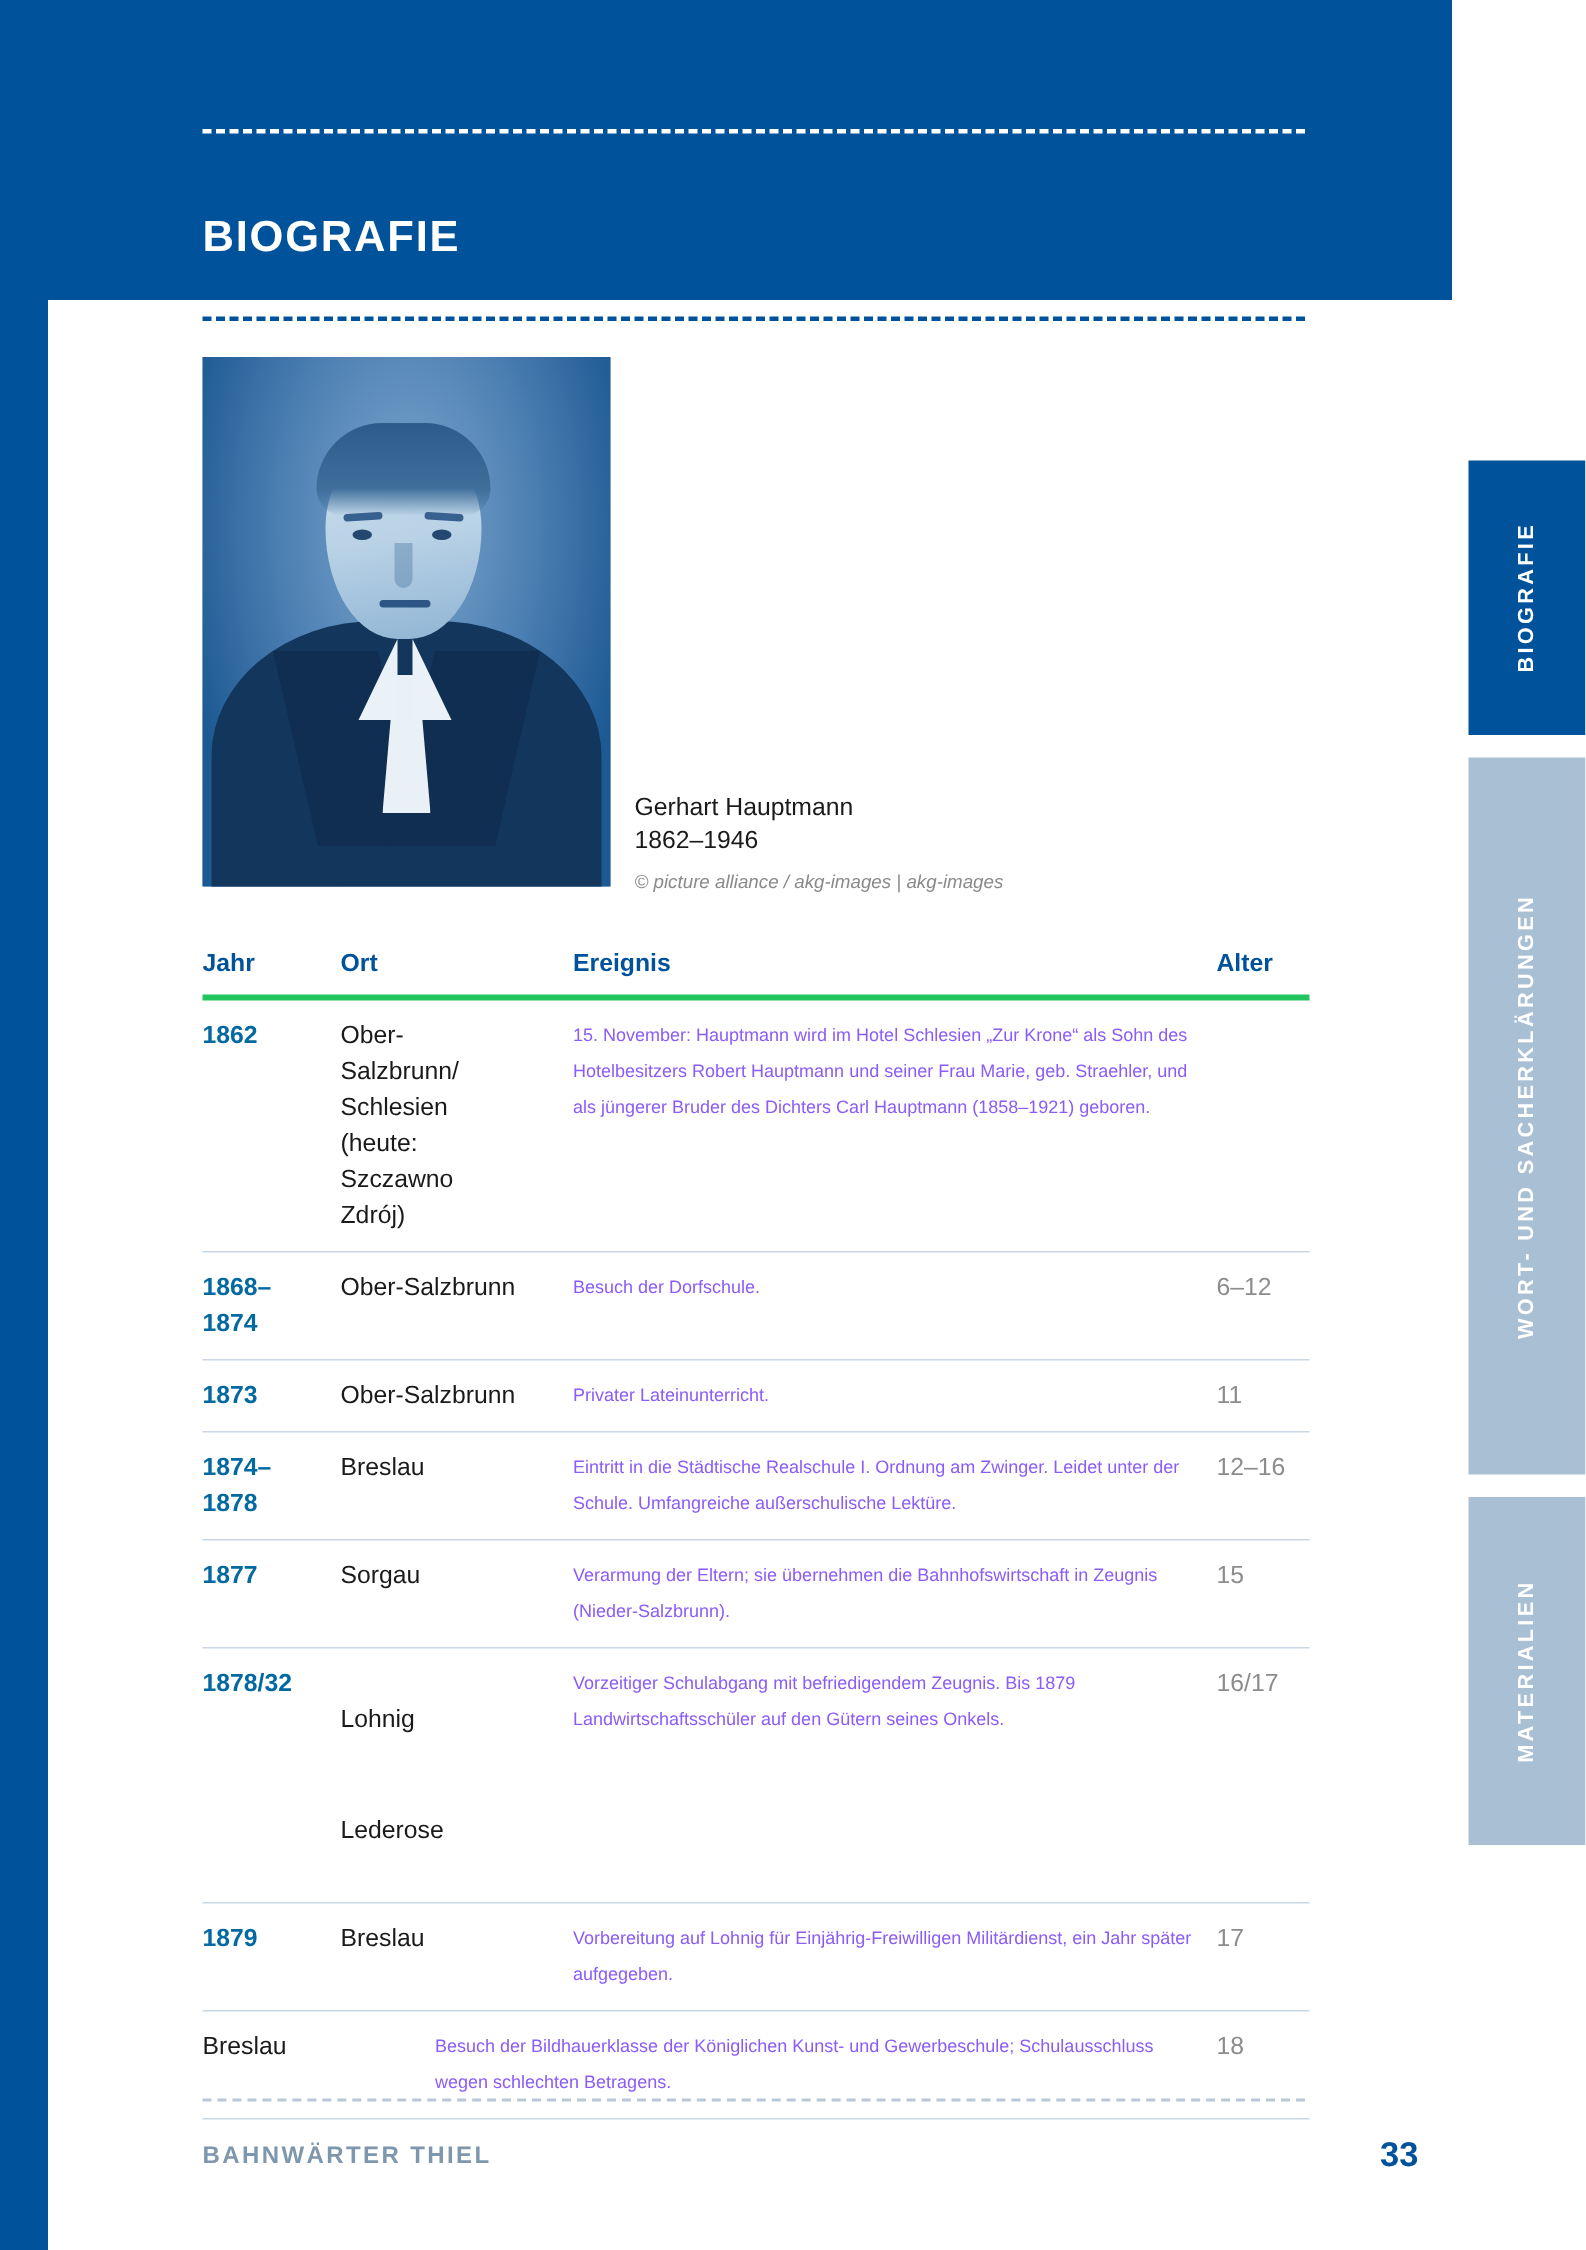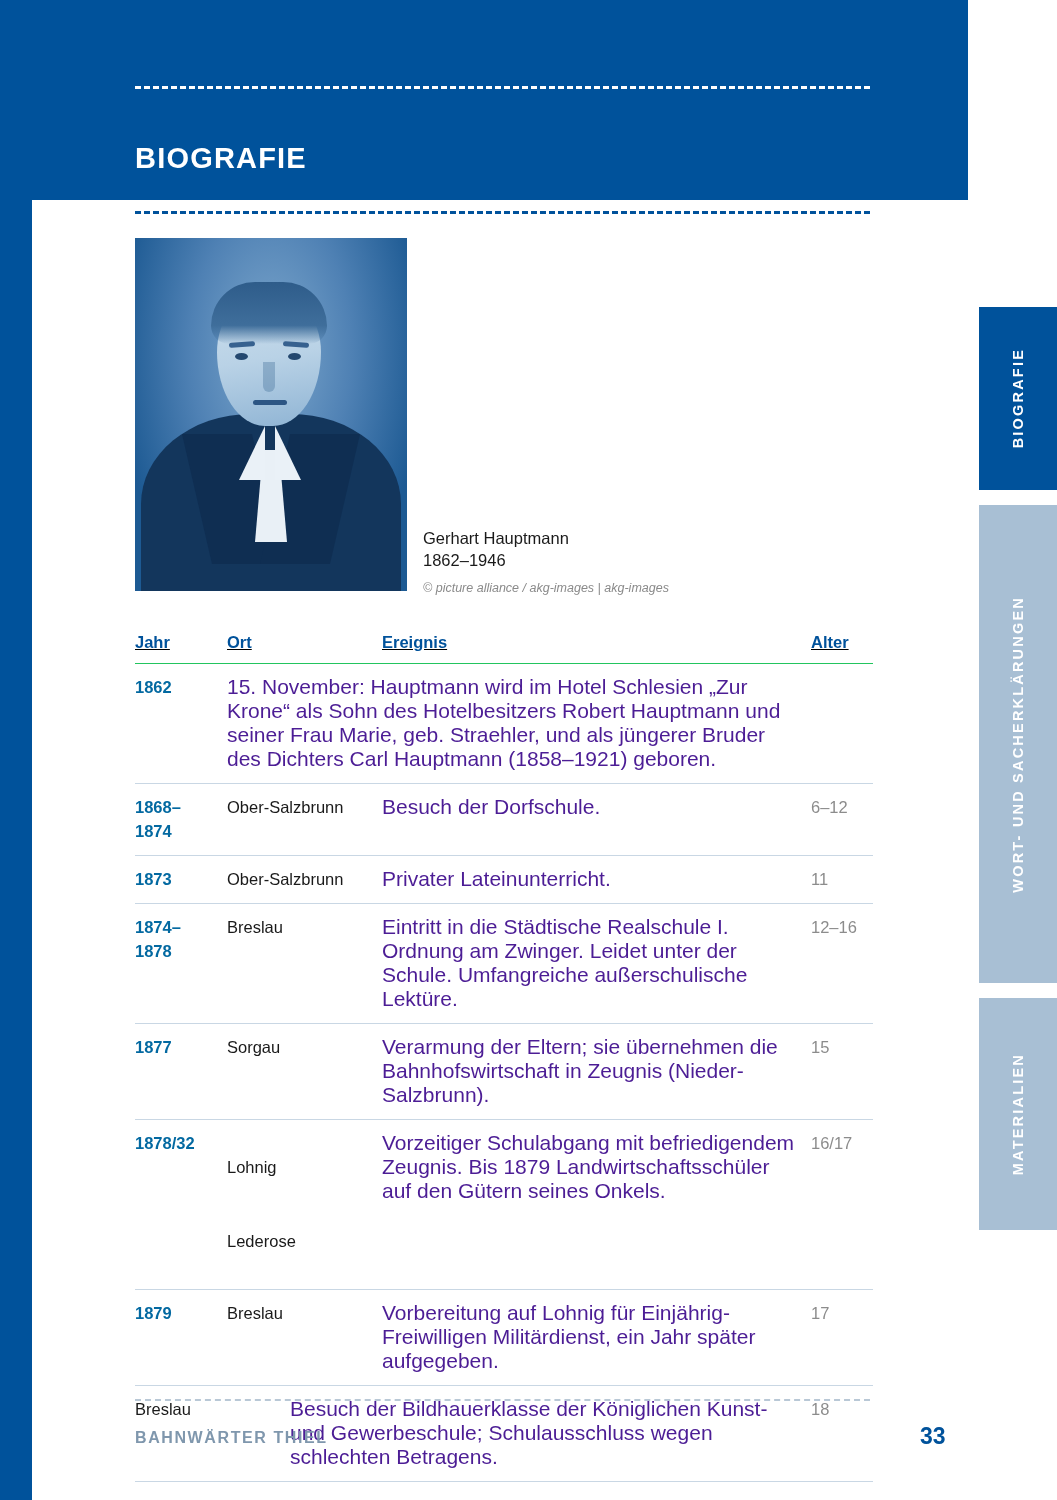--- a/index.html
+++ b/index.html
@@ -217,41 +217,40 @@
     left: 135px;
     top: 622px;
     width: 738px;
   }
   .trow {
     display: flex;
     border-bottom: 1px solid #c9d7e4;
     padding: 11px 0 12px 0;
   }
   .trow.head {
-    border-bottom: 1px solid #22c55e;
+    border-bottom: 4px solid #22c55e;
     padding: 8px 0 9px 0;
-    text-decoration: underline;
   }
   .c-jahr  { width: 92px; flex: none; }
   .c-ort   { width: 155px; flex: none; }
   .c-ereig { flex: 1 1 auto; padding-right: 16px; }
   .c-alter { width: 62px; flex: none; text-align: left; }
 
   .trow.head .c-jahr,
   .trow.head .c-ort,
   .trow.head .c-ereig,
   .trow.head .c-alter {
     color: #00529b;
     font-weight: bold;
     font-size: 16.5px;
   }
 
   .c-jahr   { color: #0369a1; font-weight: bold; font-size: 16.5px; line-height: 24px; }
   .c-ort    { color: #1a1a1a; font-size: 16.5px; line-height: 24px; }
-  .c-ereig  { color: #4c1d95; font-size: 21px; line-height: 24px; }
+  .c-ereig  { color: #8b5cf6; font-size: 12px; line-height: 24px; }
   .c-alter  { color: #8c8c8c; font-size: 16.5px; line-height: 24px; }
 
   .sub-ort { margin-top: 26px; }
 
   
   .footer-dash {
     position: absolute;
     left: 135px;
     top: 1399px;
     width: 735px;
@@ -325,20 +324,26 @@
 
   <div class="trow head">
     <div class="c-jahr">Jahr</div>
     <div class="c-ort">Ort</div>
     <div class="c-ereig">Ereignis</div>
     <div class="c-alter">Alter</div>
   </div>
 
   <div class="trow">
     <div class="c-jahr">1862</div>
+    <div class="c-ort" style="white-space: pre-line;">Ober-
+Salzbrunn/
+Schlesien
+(heute:
+Szczawno
+Zdrój)</div>
     <div class="c-ereig">15. November: Hauptmann wird im Hotel Schlesien „Zur Krone“ als Sohn des Hotelbesitzers Robert Hauptmann und seiner Frau Marie, geb. Straehler, und als jüngerer Bruder des Dichters Carl Hauptmann (1858–1921) geboren.</div>
     <div class="c-alter"></div>
   </div>
 
   <div class="trow">
     <div class="c-jahr" style="white-space: pre-line;">1868–
 1874</div>
     <div class="c-ort">Ober-Salzbrunn</div>
     <div class="c-ereig">Besuch der Dorfschule.</div>
     <div class="c-alter">6–12</div>

